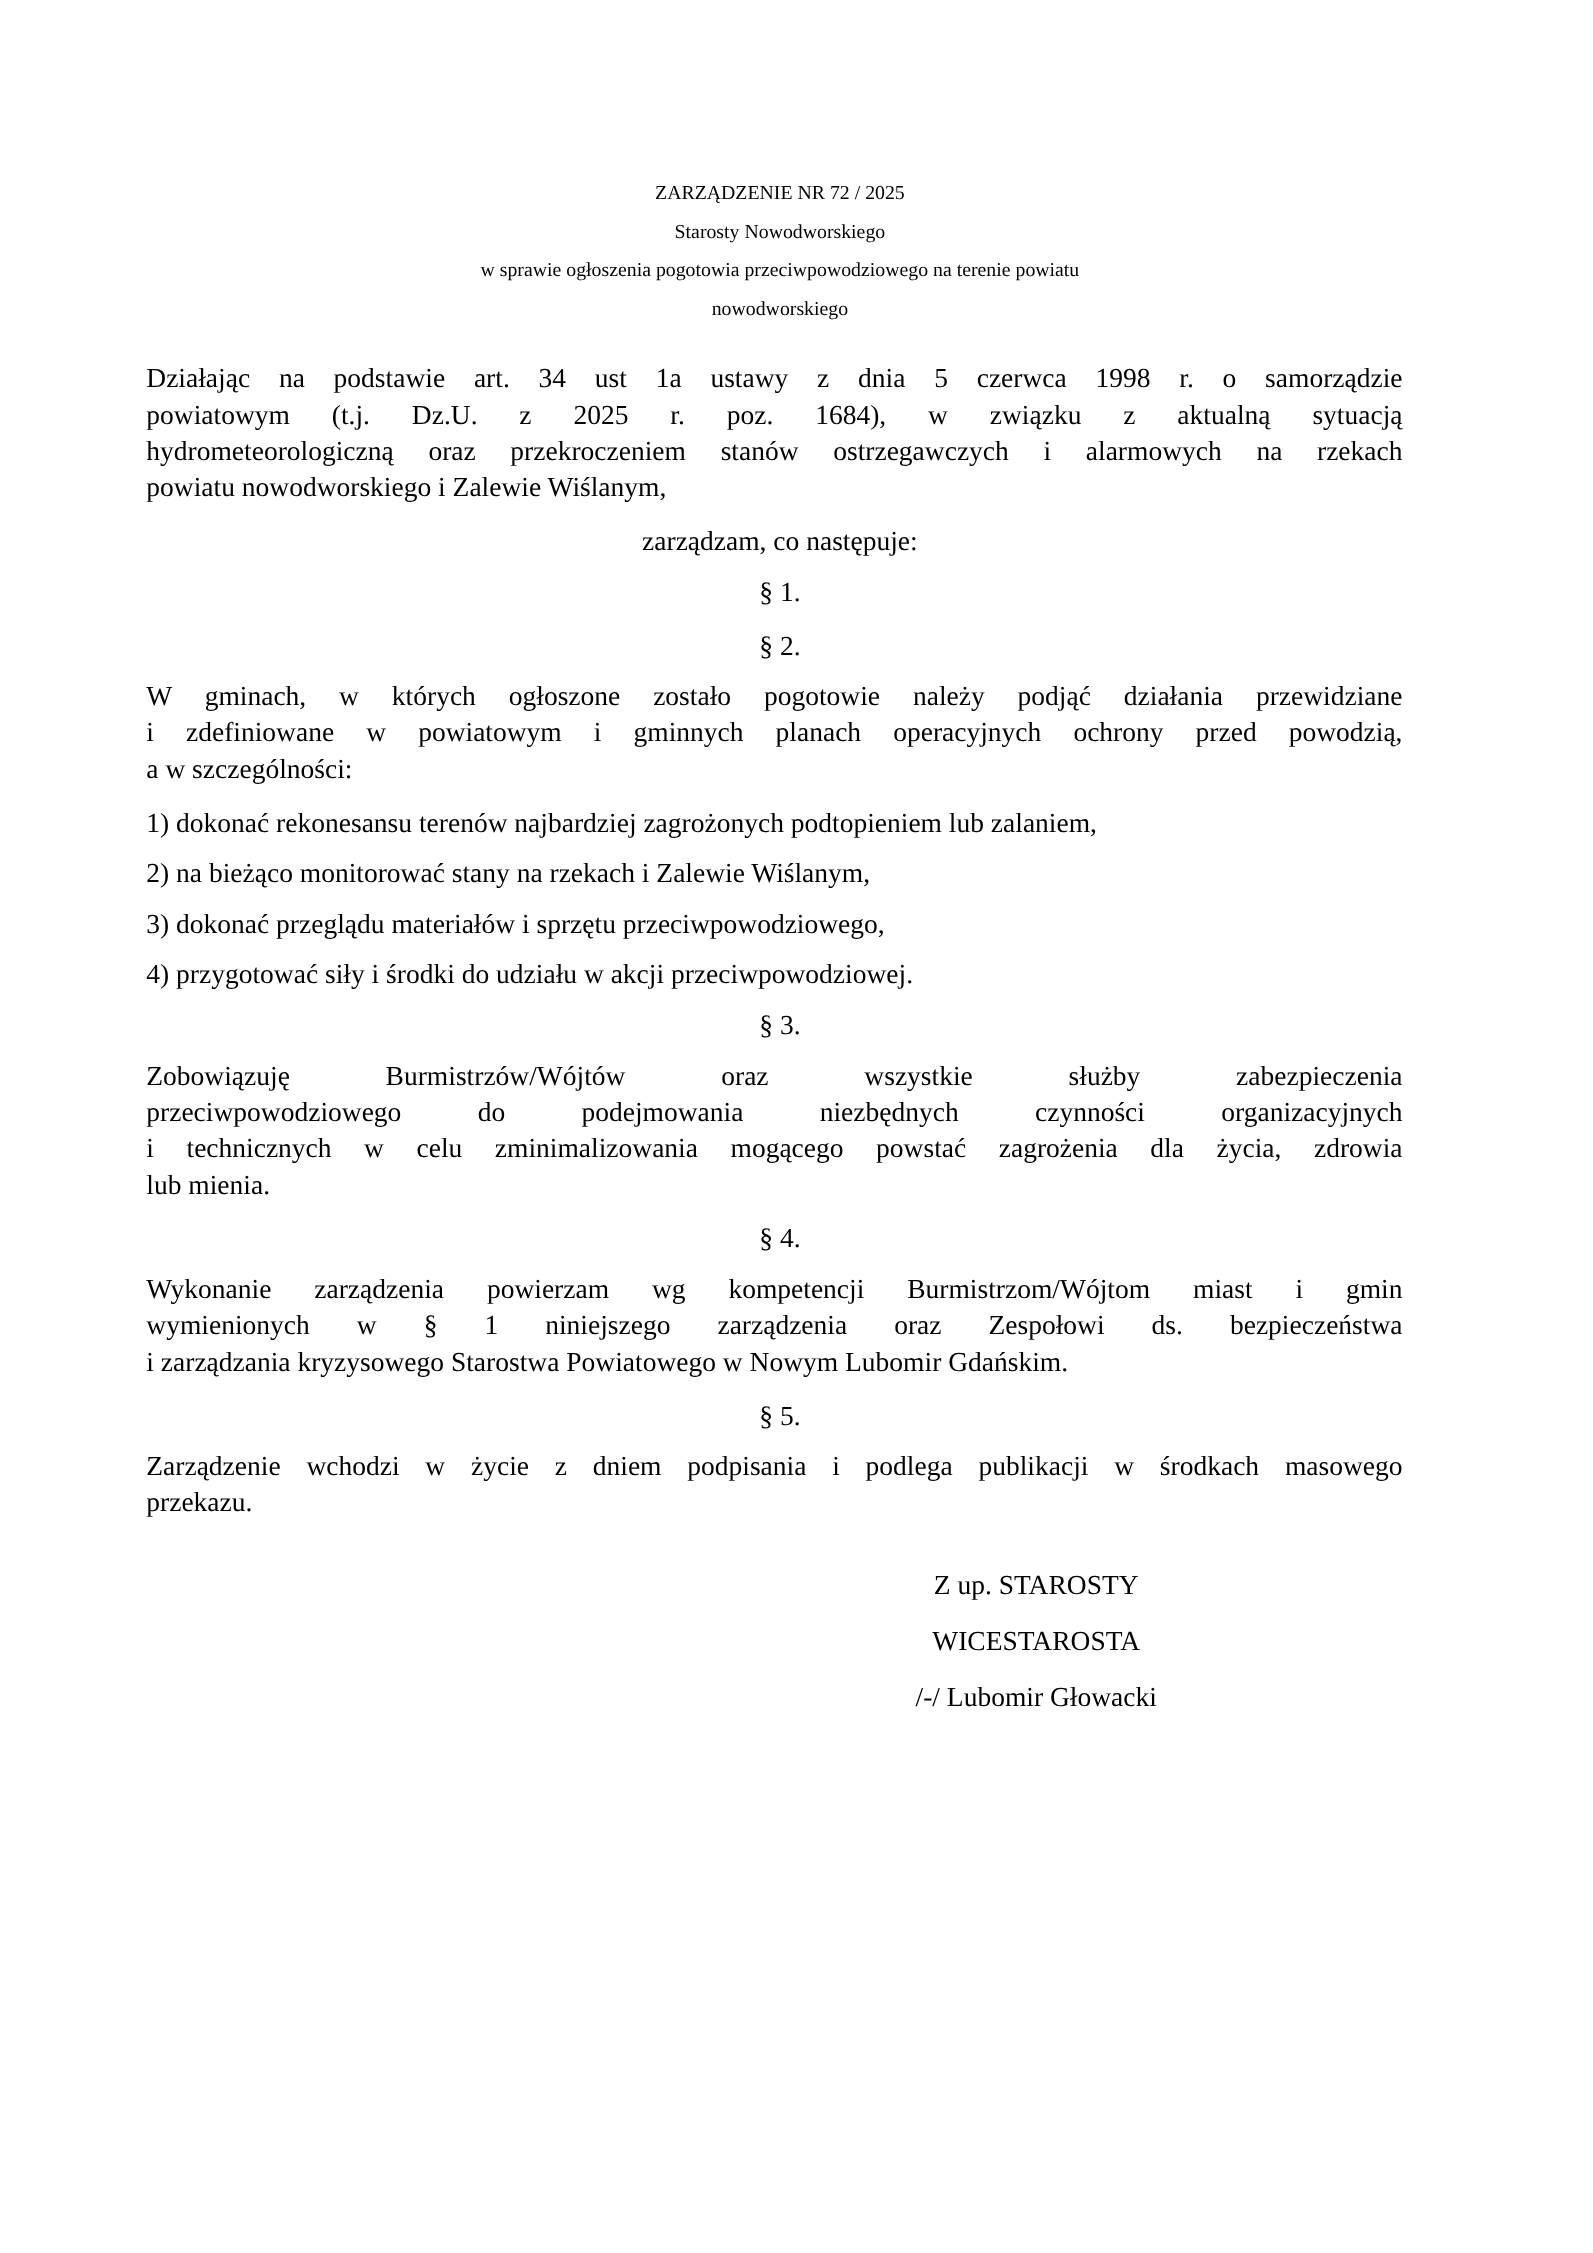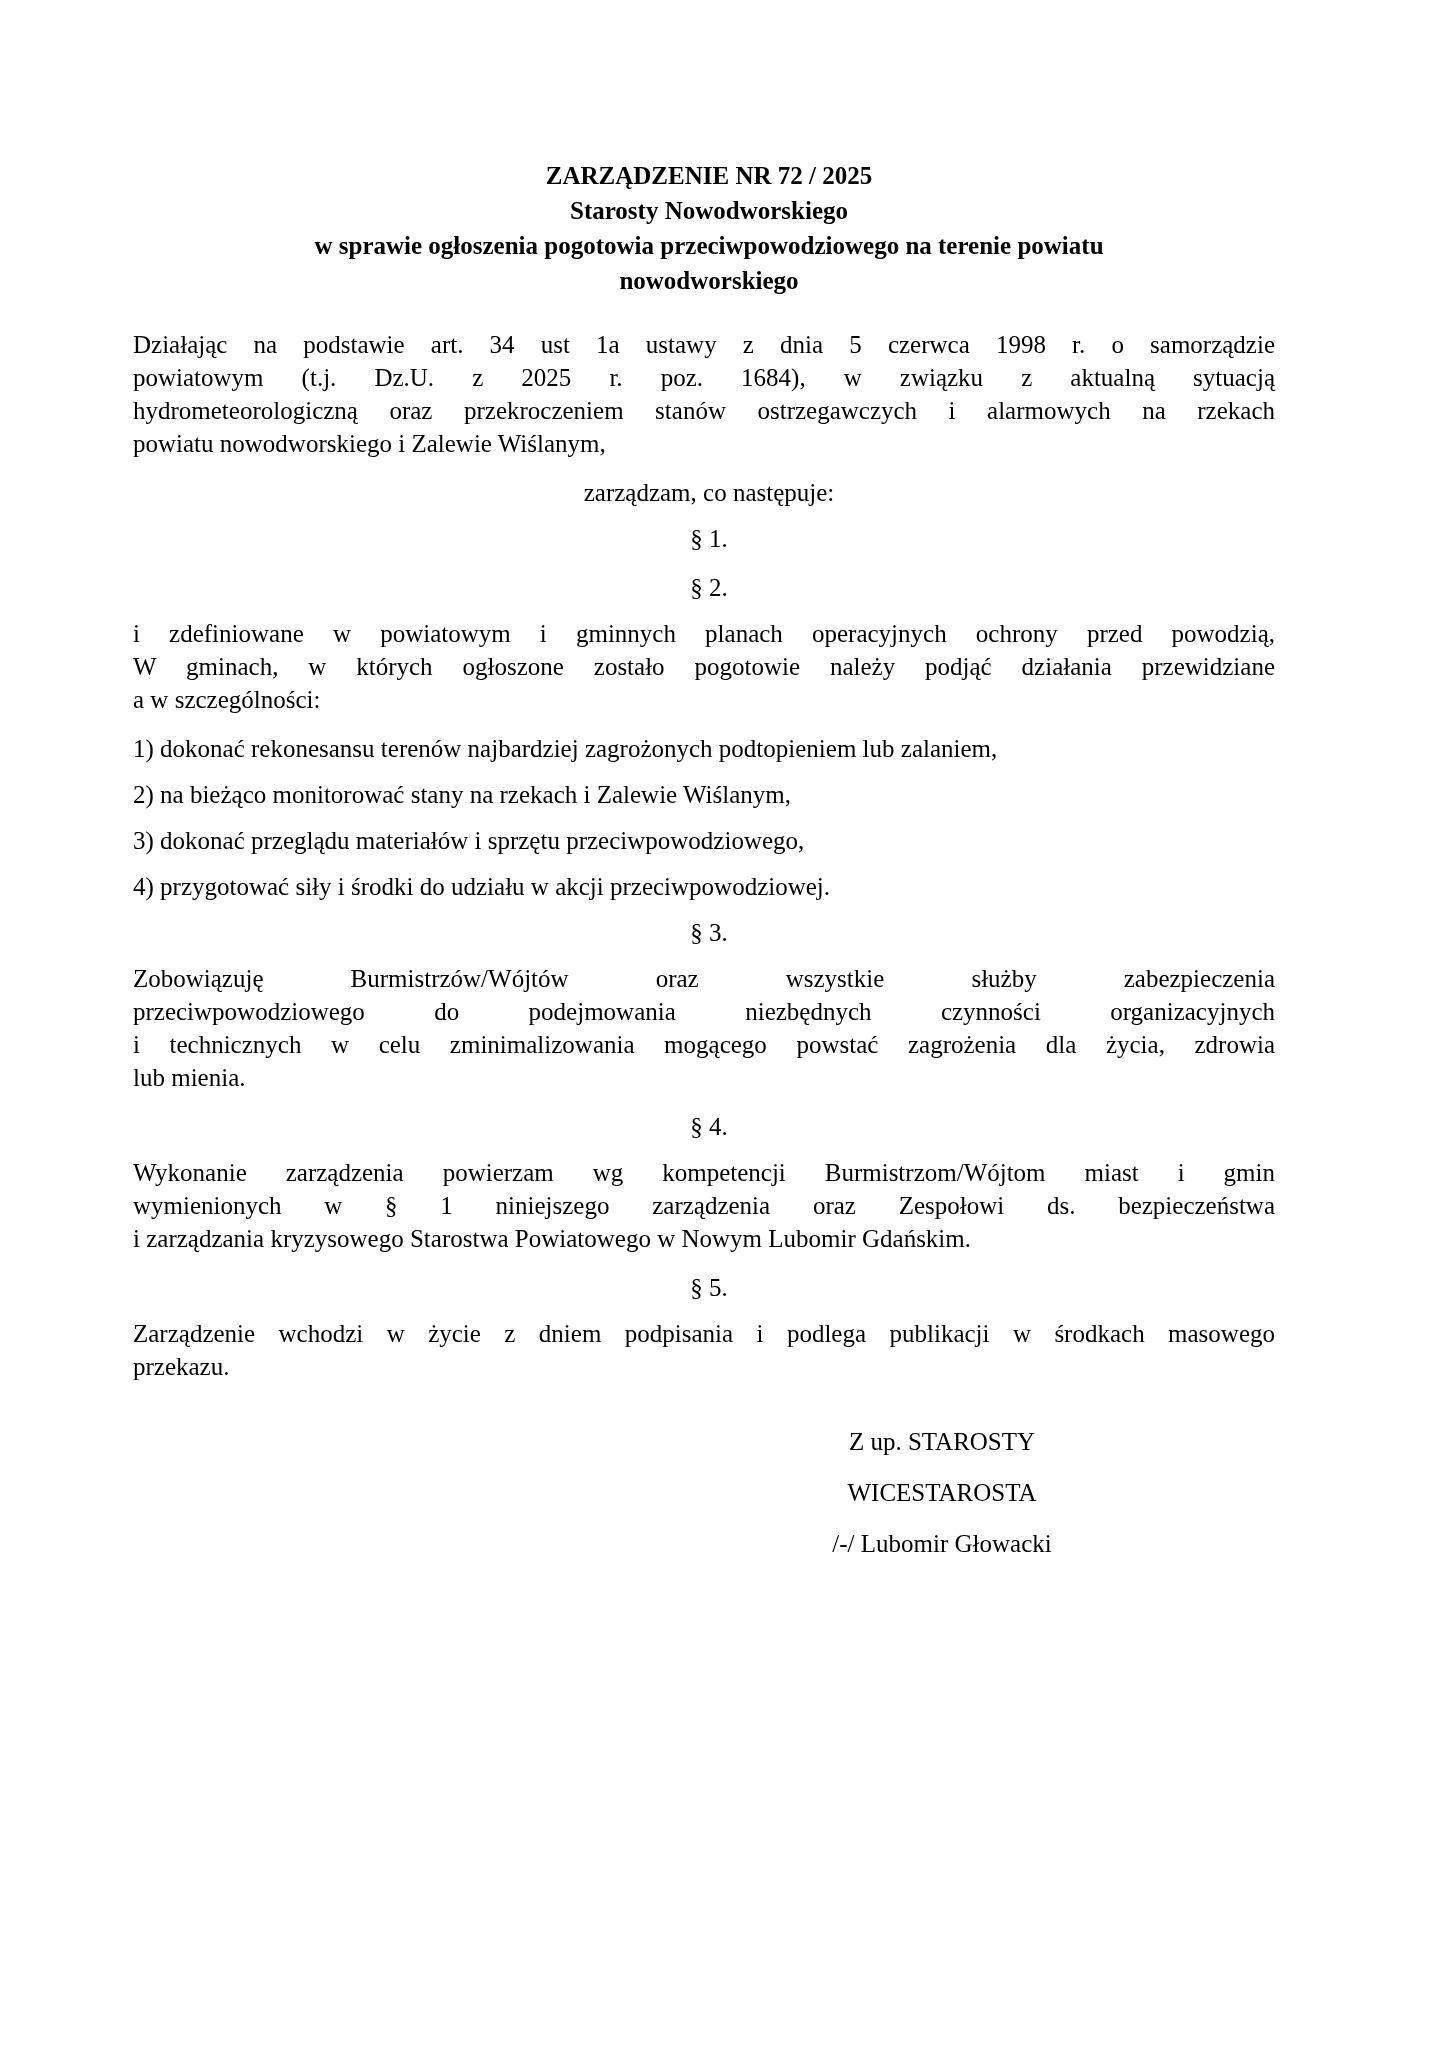--- a/index.html
+++ b/index.html
@@ -20,22 +20,22 @@
   .content {
     position: absolute;
     left: 133px;
     top: 158px;
     width: 1152px;
     font-size: 25px;
     line-height: 33px;
   }
   
   .title-block {
-    font-weight: bold;
-    font-size: 25px;
+    font-weight: normal;
+    font-size: 18px;
     line-height: 35px;
     text-align: center;
     margin-bottom: 30px;
   }
   .title-block .tline { text-align: center; }
   
   .para { margin: 0 10px 16px 0; }
   .para .jline {
     text-align: justify;
     text-align-last: justify;
@@ -94,22 +94,22 @@
       </div>
 
     <div class="decree">zarządzam, co następuje:</div>
 
     <div class="section-mark">§ 1.</div>
     <div class="para">
       </div>
 
     <div class="section-mark">§ 2.</div>
     <div class="para">
+        <div class="jline">W gminach, w których ogłoszone zostało pogotowie należy podjąć działania przewidziane</div>
         <div class="jline">i zdefiniowane w powiatowym i gminnych planach operacyjnych ochrony przed powodzią,</div>
-        <div class="jline">W gminach, w których ogłoszone zostało pogotowie należy podjąć działania przewidziane</div>
         <div class="jline last">a w szczególności:</div>
       </div>
     <div class="list-block">
         <div class="lline">1) dokonać rekonesansu terenów najbardziej zagrożonych podtopieniem lub zalaniem,</div>
         <div class="lline">2) na bieżąco monitorować stany na rzekach i Zalewie Wiślanym,</div>
         <div class="lline">3) dokonać przeglądu materiałów i sprzętu przeciwpowodziowego,</div>
         <div class="lline last">4) przygotować siły i środki do udziału w akcji przeciwpowodziowej.</div>
       </div>
 
     <div class="section-mark">§ 3.</div>

